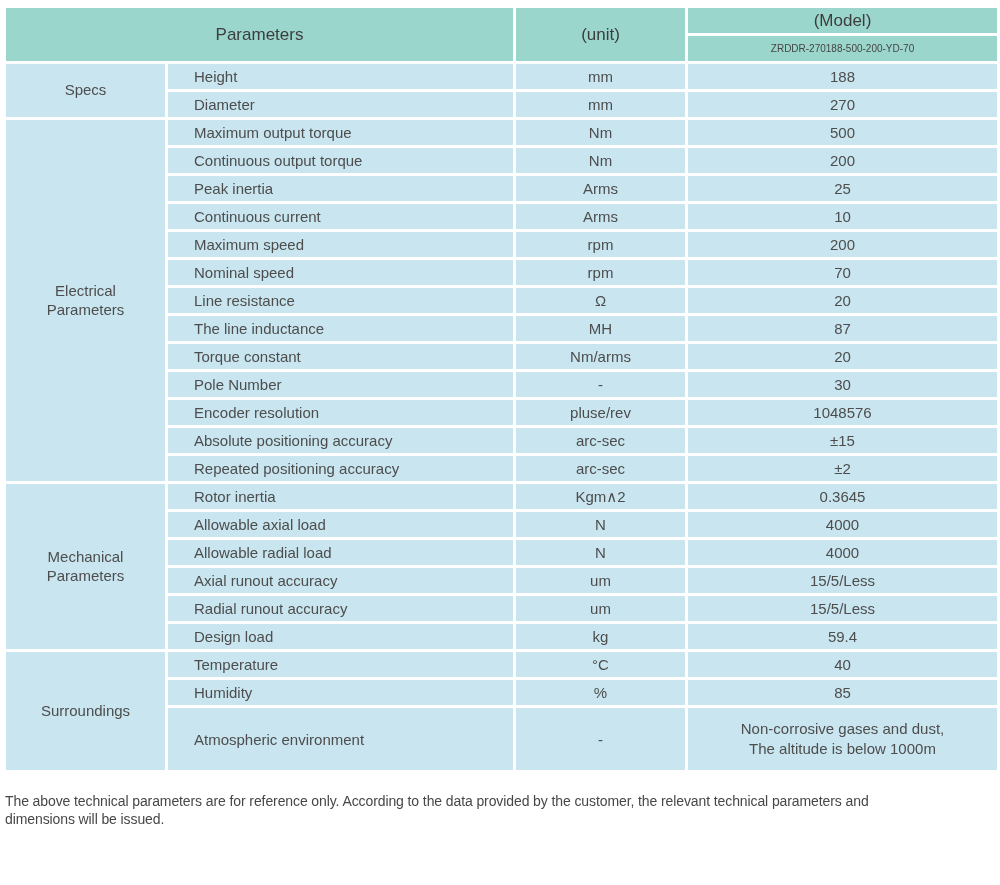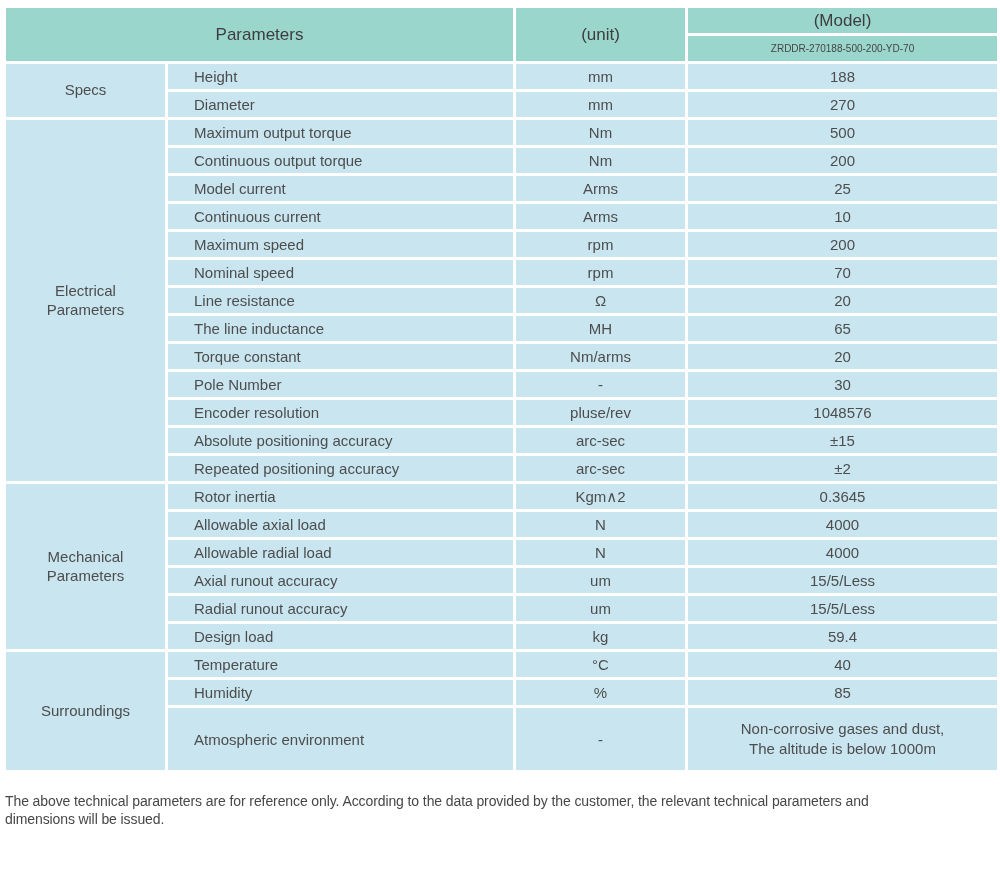--- a/index.html
+++ b/index.html
@@ -109,21 +109,21 @@
           <td class="param">Maximum output torque</td>
           <td class="unit">Nm</td>
           <td class="value">500</td>
         </tr>
         <tr>
           <td class="param">Continuous output torque</td>
           <td class="unit">Nm</td>
           <td class="value">200</td>
         </tr>
         <tr>
-          <td class="param">Model current</td>
+          <td class="param">Peak inertia</td>
           <td class="unit">Arms</td>
           <td class="value">25</td>
         </tr>
         <tr>
           <td class="param">Continuous current</td>
           <td class="unit">Arms</td>
           <td class="value">10</td>
         </tr>
         <tr>
           <td class="param">Maximum speed</td>
@@ -136,21 +136,21 @@
           <td class="value">70</td>
         </tr>
         <tr>
           <td class="param">Line resistance</td>
           <td class="unit">Ω</td>
           <td class="value">20</td>
         </tr>
         <tr>
           <td class="param">The line inductance</td>
           <td class="unit">MH</td>
-          <td class="value">65</td>
+          <td class="value">87</td>
         </tr>
         <tr>
           <td class="param">Torque constant</td>
           <td class="unit">Nm/arms</td>
           <td class="value">20</td>
         </tr>
         <tr>
           <td class="param">Pole Number</td>
           <td class="unit">-</td>
           <td class="value">30</td>

